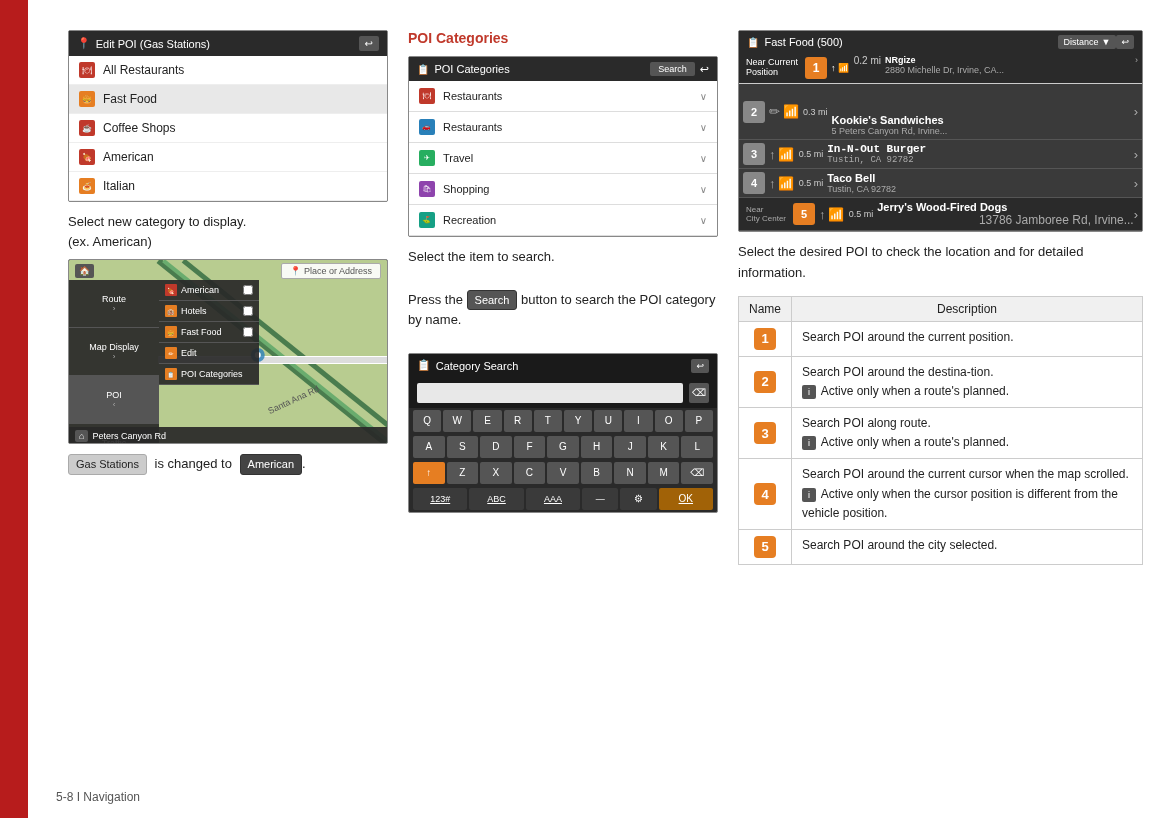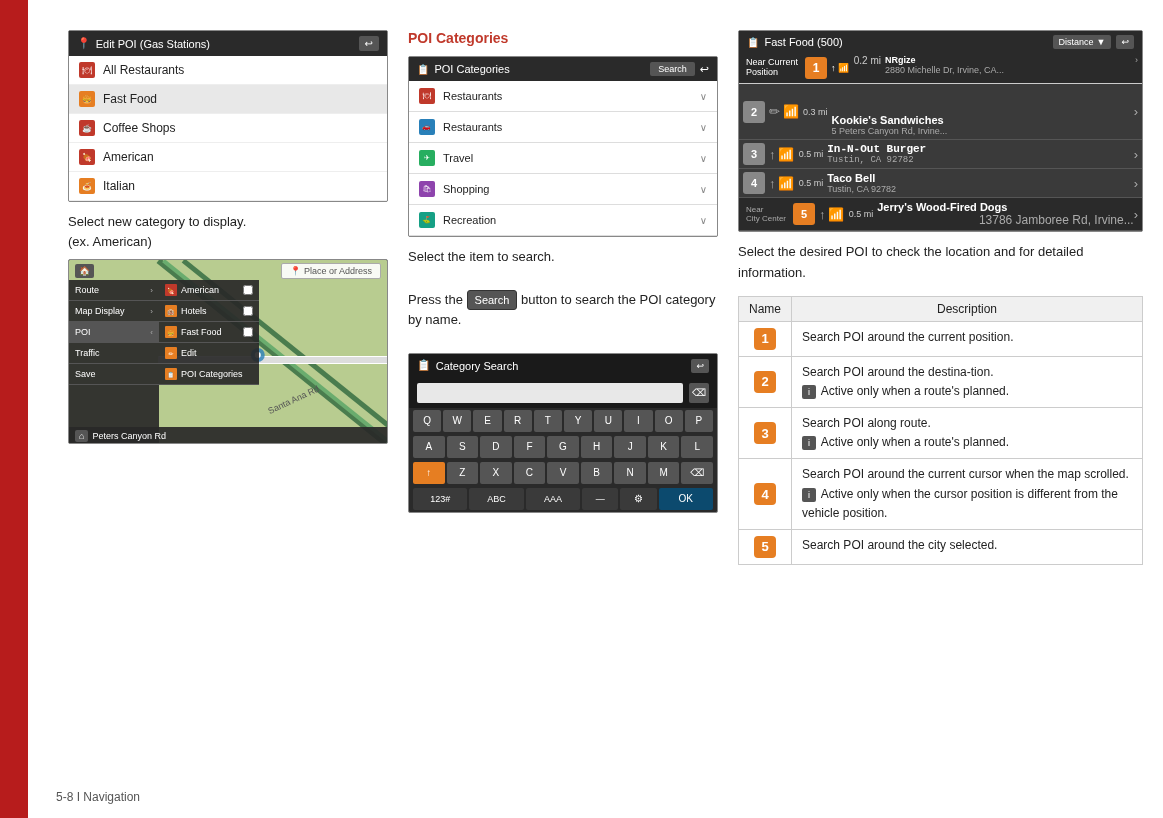--- a/index.html
+++ b/index.html
@@ -127,25 +127,26 @@
     }
     .map-sidebar-menu {
       position: absolute;
       left: 0; top: 20px; bottom: 0;
       width: 90px;
       background: rgba(40,40,40,0.92);
     }
     .map-menu-item {
       display: flex;
       align-items: center;
-      padding: 5px 6px;
+      padding: 14px 6px;
       border-bottom: 1px solid #555;
       color: #fff;
       font-size: 9px;
       justify-content: space-between;
+      flex-direction: column;
     }
     .map-menu-item.active { background: #444; }
     .map-menu-arrow { color: #aaa; font-size: 8px; }
     .map-submenu {
       position: absolute;
       left: 90px; top: 20px;
       width: 100px;
       background: rgba(40,40,40,0.92);
     }
     .map-submenu-item {
@@ -276,23 +277,23 @@
     .kbd-key {
       background: #555;
       color: #fff;
       font-size: 10px;
       min-width: 22px;
       height: 22px;
       display: flex; align-items: center; justify-content: center;
       border-radius: 2px;
       flex: 1;
     }
-    .kbd-key.wide { flex: 1.5; }
+    .kbd-key.wide { flex: 1.5; text-decoration: underline; }
     .kbd-key.special { background: #3a3a3a; font-size: 9px; }
-    .kbd-key.ok { background: #0c4a6e; }
+    .kbd-key.ok { background: #a16207; }
 
     
     .ff-header {
       background: #2a2a2a;
       color: #fff;
       font-size: 11px;
       padding: 4px 8px;
       display: flex;
       align-items: center;
       justify-content: space-between;
@@ -501,20 +502,25 @@
           </div>
         </div>
 
         <div class="map-bottom-bar">
           <span class="home-btn">⌂</span>
           <span>Peters Canyon Rd</span>
         </div>
       </div>
     </div>
 
+    <p class="para-text" style="margin-top:8px;">
+      <span class="badge">Gas Stations</span>
+      <span style="margin: 0 4px;">is changed to</span>
+      <span class="badge dark">American</span><span>.</span>
+    </p>
 
   </div>
 
   <div class="col-mid">
 
     <div class="section-title">POI Categories</div>
 
     
     <div class="screenshot-box">
       <div class="cat-header">
@@ -638,21 +644,21 @@
   </div>
 
   <div class="col-right">
 
     <div class="screenshot-box">
       <div class="ff-header">
         <div class="ff-header-left">
           <span style="color:#e67e22;font-size:10px;">📋</span>
           <span>Fast Food (500)</span>
         </div>
-        <div style="display:flex;align-items:center;gap:5px;">
+        <div style="display:flex;align-items:center;">
           <div class="ff-sort-btn">
             <span>Distance</span>
             <span>▼</span>
           </div>
           <span style="background:#555;color:#fff;font-size:9px;padding:2px 5px;border-radius:2px;">↩</span>
         </div>
       </div>
 
       <div class="ff-item" style="border-bottom:1px solid #ccc;background:#2a2a2a;color:#fff;font-size:9px;padding:2px 4px;">
         <span class="near-label">Near Current<br>Position</span>

